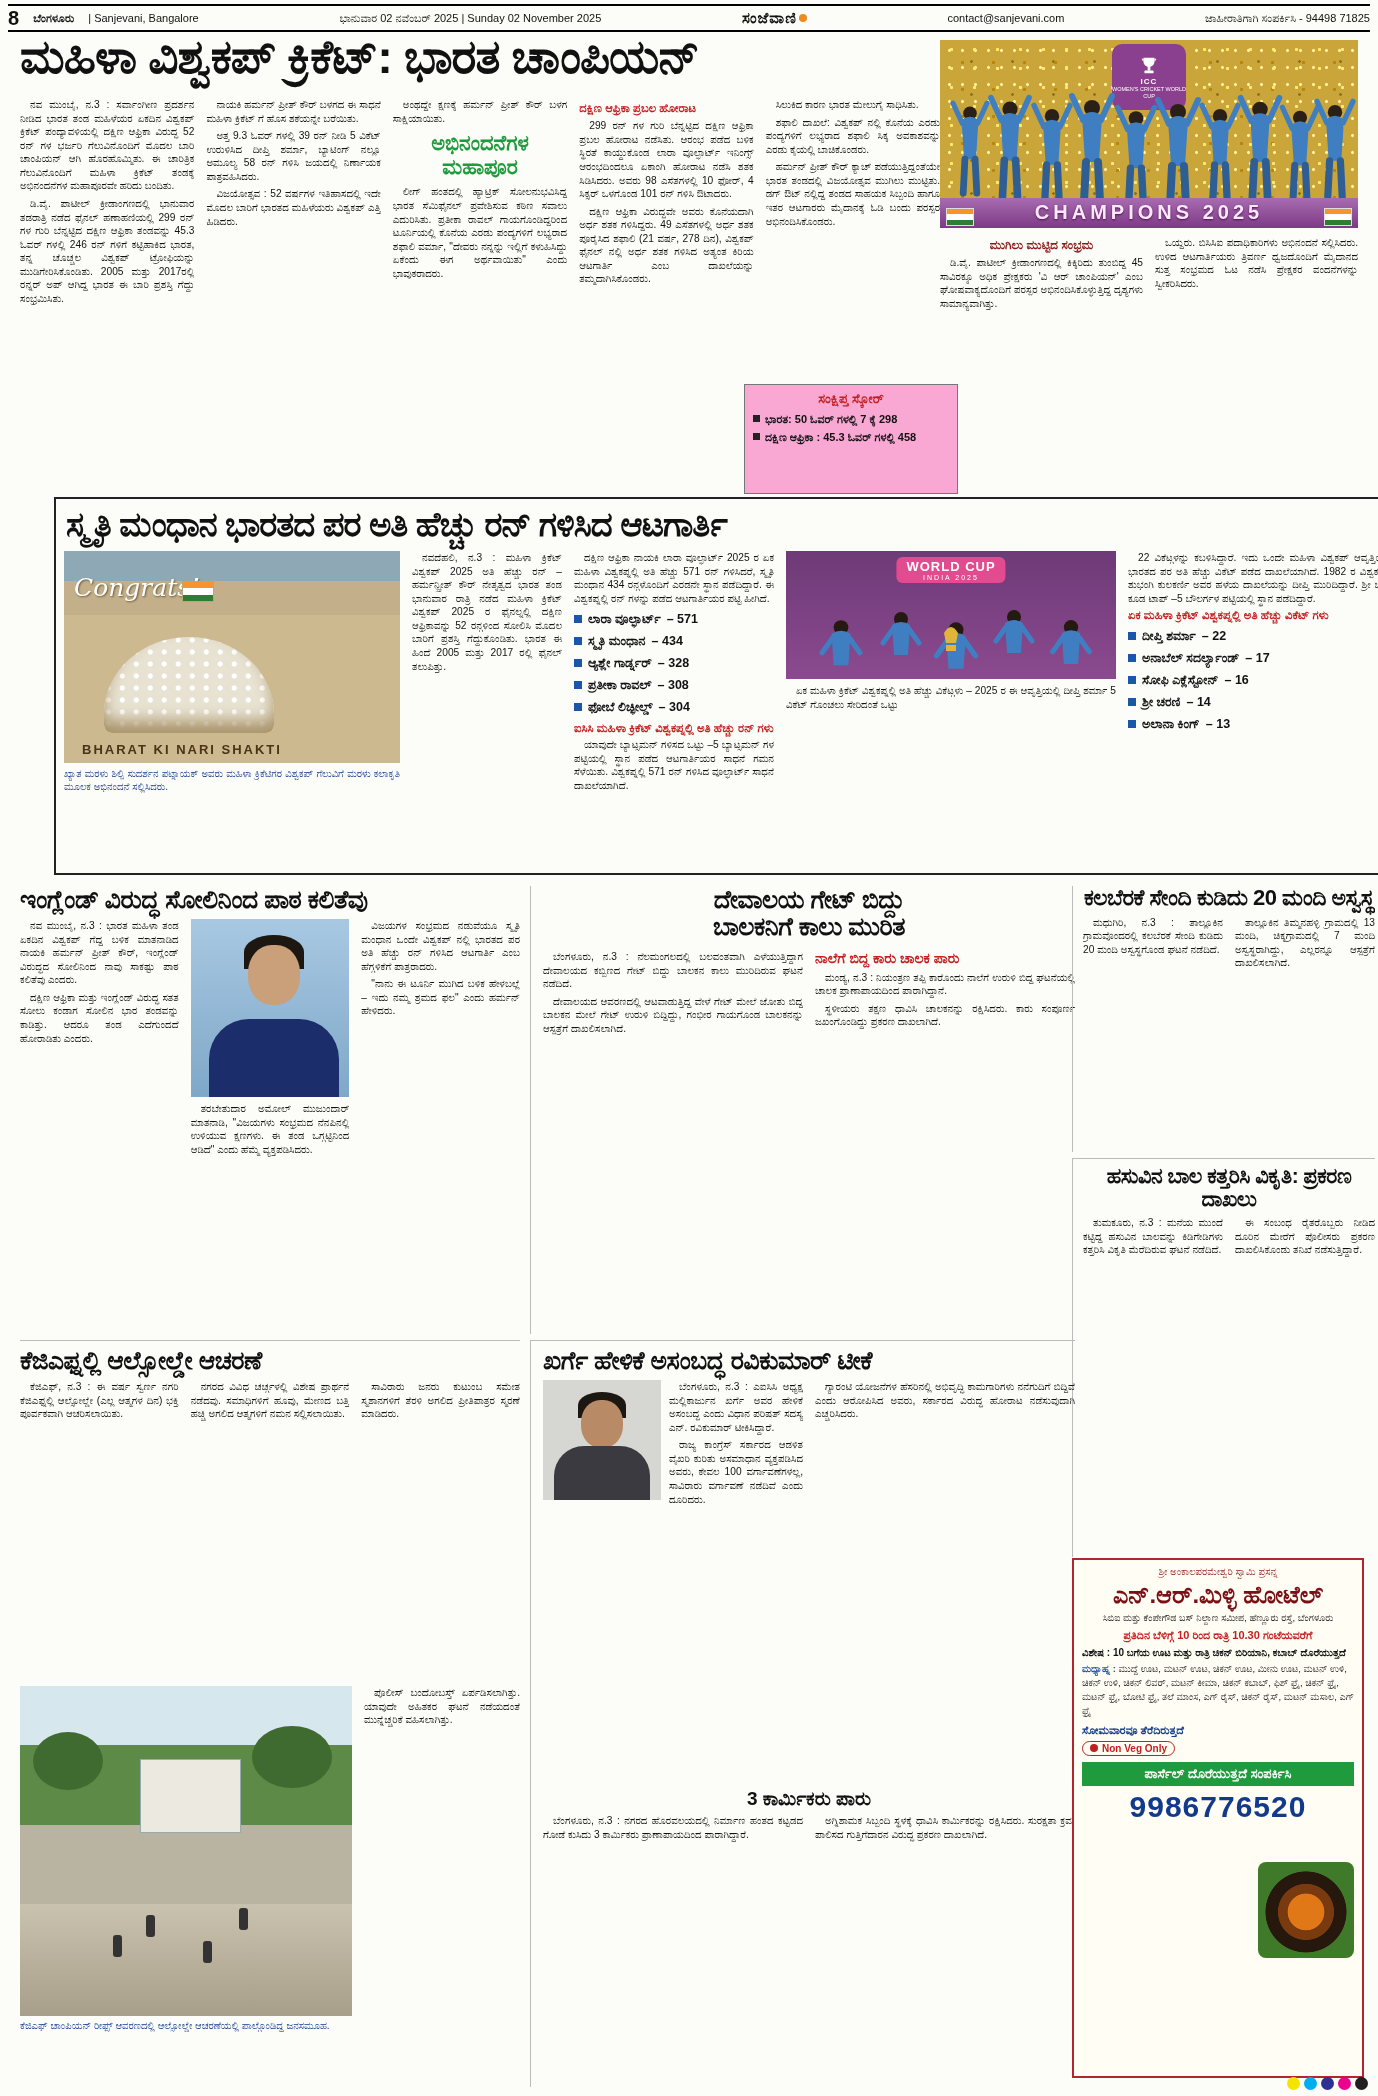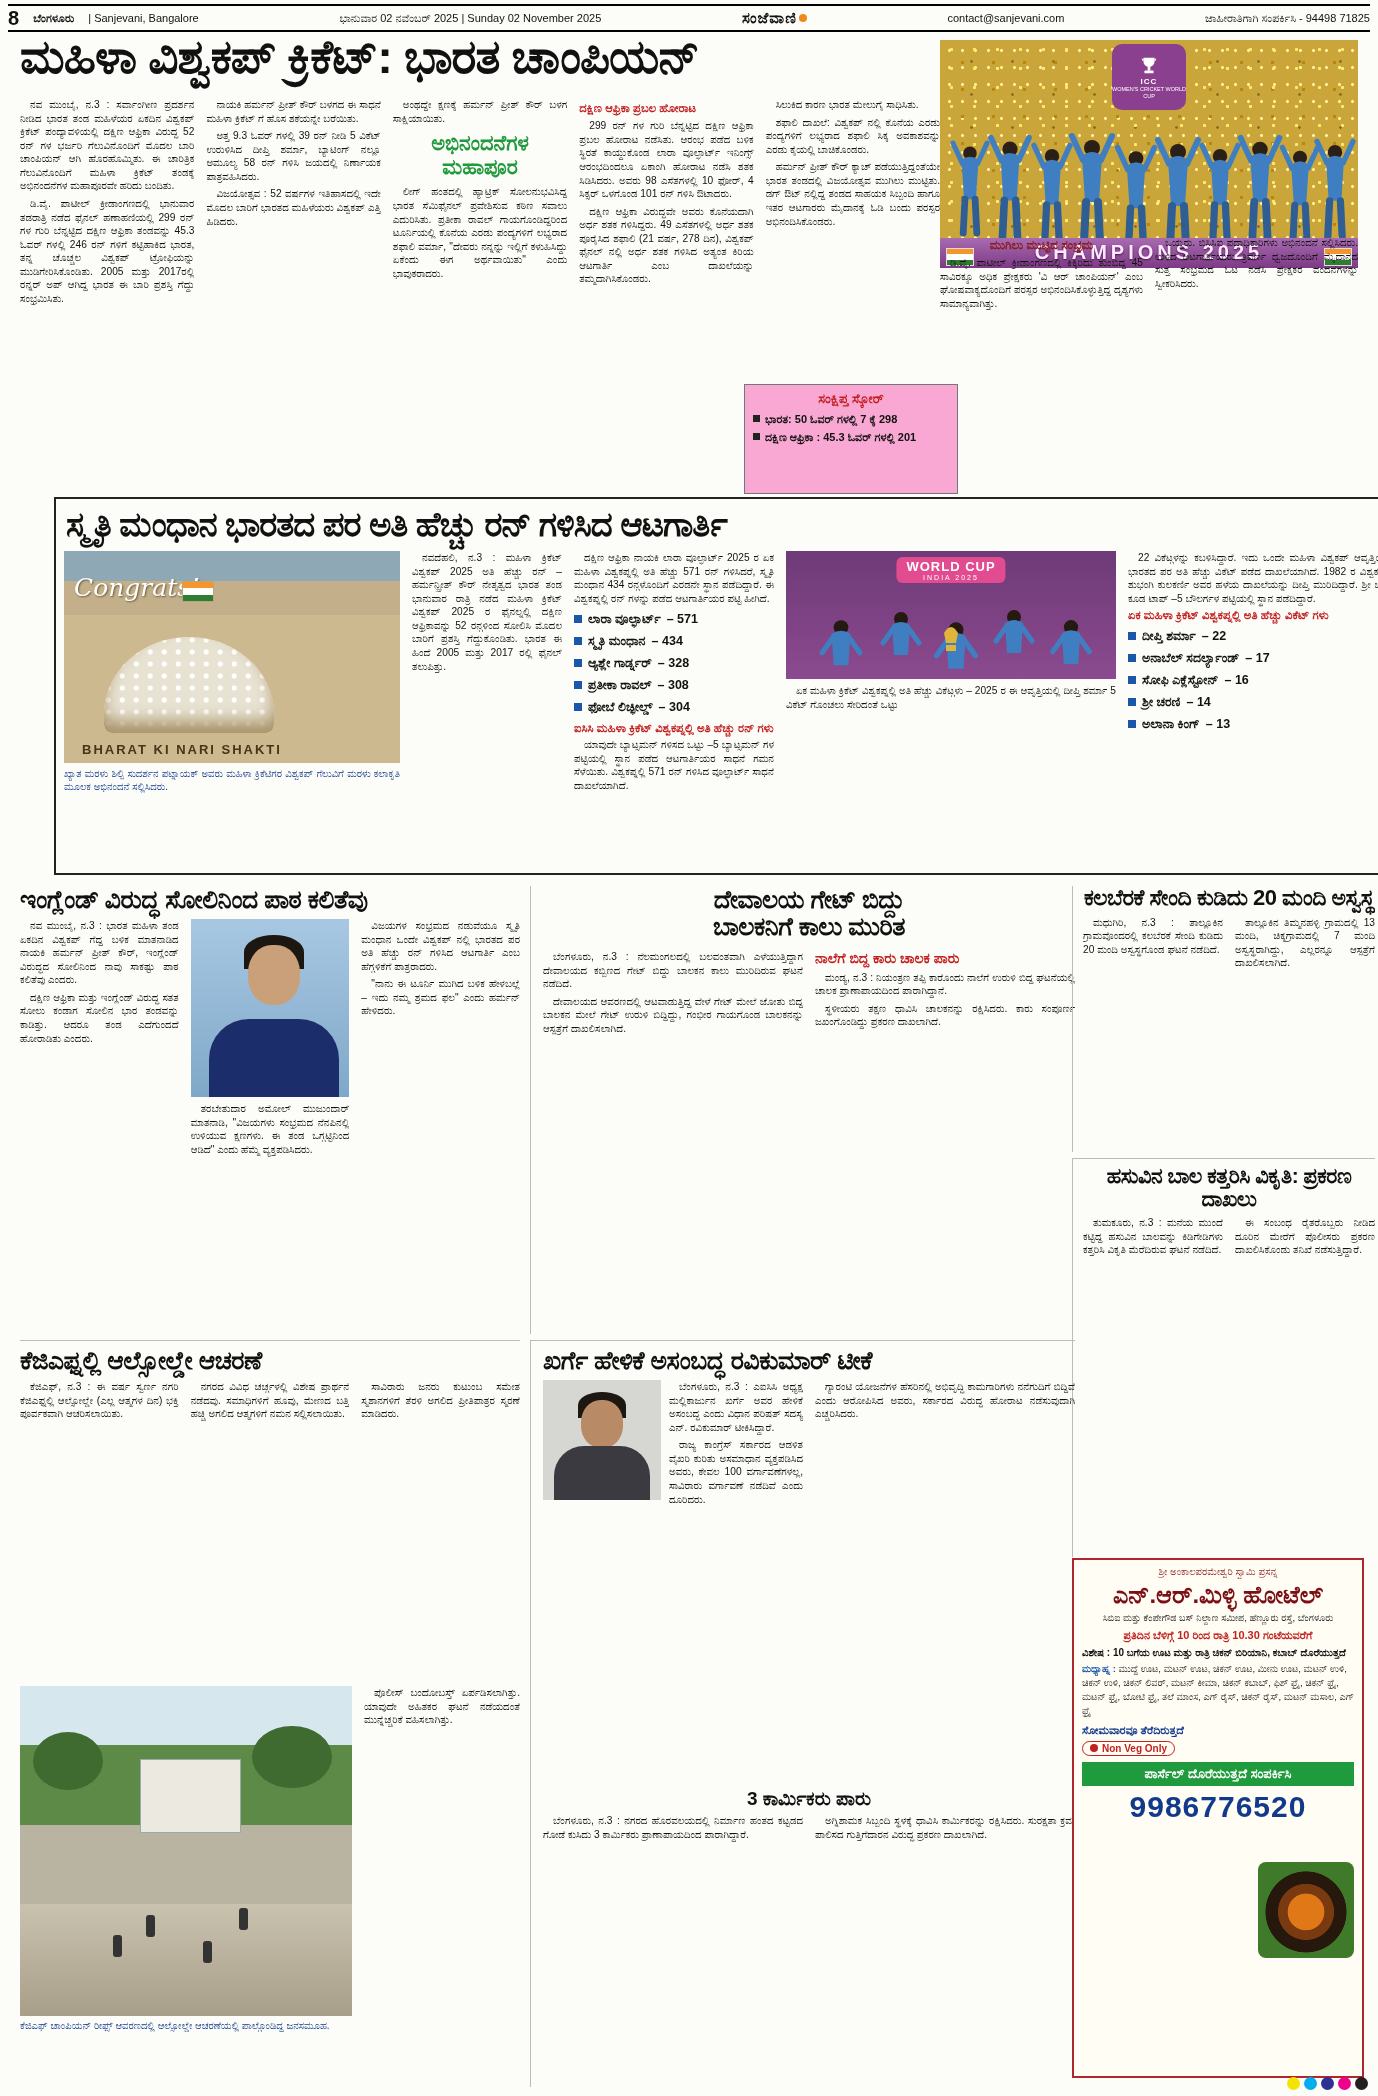--- a/index.html
+++ b/index.html
@@ -18,21 +18,21 @@
   .body-txt p{margin:0 0 4px 0;text-indent:10px;}
   .cols{display:flex;gap:12px;}
   .cols>div{flex:1;overflow:hidden;}
   .vr{border-left:1px solid #bbb;}
   .sub-green{color:#1f9a3d;font-weight:bold;font-size:21px;text-align:center;line-height:1.15;margin:6px 0;}
   .sub-red{color:#c21f1f;font-weight:bold;text-align:left;font-size:11.5px;margin:3px 0;}
   .sub-dark{color:#8b1a1a;font-weight:bold;text-align:center;font-size:12px;margin:2px 0;}
   
   .main-story{position:absolute;left:20px;top:32px;width:1338px;height:462px;}
   .main-hl{font-size:47px;font-weight:bold;line-height:1.05;letter-spacing:-1px;}
-  .photo1{position:absolute;right:0;top:8px;width:418px;height:228px;background:#caa53a;overflow:hidden;}
+  .photo1{position:absolute;right:0;top:8px;width:418px;height:188px;background:#caa53a;overflow:hidden;}
   .confetti{position:absolute;inset:0;
      background-image:radial-gradient(#ffe96b 1.5px,transparent 2px),radial-gradient(#b8860b 1.5px,transparent 2px),
      radial-gradient(#fff3a0 1px,transparent 1.6px),radial-gradient(#8a6d1d 1.2px,transparent 1.8px);
      background-size:23px 19px,31px 27px,13px 17px,41px 33px;
      background-position:0 0,7px 9px,3px 2px,11px 5px;}
   .icc-badge{position:absolute;left:50%;top:4px;transform:translateX(-50%);width:74px;height:66px;
      background:#8b3f8f;border-radius:10px;display:flex;flex-direction:column;align-items:center;justify-content:center;color:#fff;}
   .icc-badge .t1{font-size:8px;font-weight:bold;letter-spacing:1px;}
   .icc-badge .t2{font-size:5.5px;text-align:center;line-height:1.2;}
   .stage{position:absolute;left:0;right:0;bottom:0;height:30px;background:linear-gradient(#a86bb0,#7d3a85);}
@@ -209,21 +209,21 @@
     </div>
 
     <div class="scorebox">
       <div class="ttl">ಸಂಕ್ಷಿಪ್ತ ಸ್ಕೋರ್</div>
       <div class="ln">
           <span class="blt"></span>
           <span>ಭಾರತ: 50 ಓವರ್ ಗಳಲ್ಲಿ 7 ಕ್ಕೆ 298</span>
         </div>
       <div class="ln">
           <span class="blt"></span>
-          <span>ದಕ್ಷಿಣ ಆಫ್ರಿಕಾ : 45.3 ಓವರ್ ಗಳಲ್ಲಿ 201</span>
+          <span>ದಕ್ಷಿಣ ಆಫ್ರಿಕಾ : 45.3 ಓವರ್ ಗಳಲ್ಲಿ 458</span>
         </div>
     </div>
   </section>
 
   <section class="sec2">
     <div class="sec2-hl">ಸ್ಮೃತಿ ಮಂಧಾನ ಭಾರತದ ಪರ ಅತಿ ಹೆಚ್ಚು ರನ್ ಗಳಿಸಿದ ಆಟಗಾರ್ತಿ</div>
     <div style="display:flex;gap:12px;">
 
       <div style="width:336px;flex:none;">
         <div class="sandphoto">

